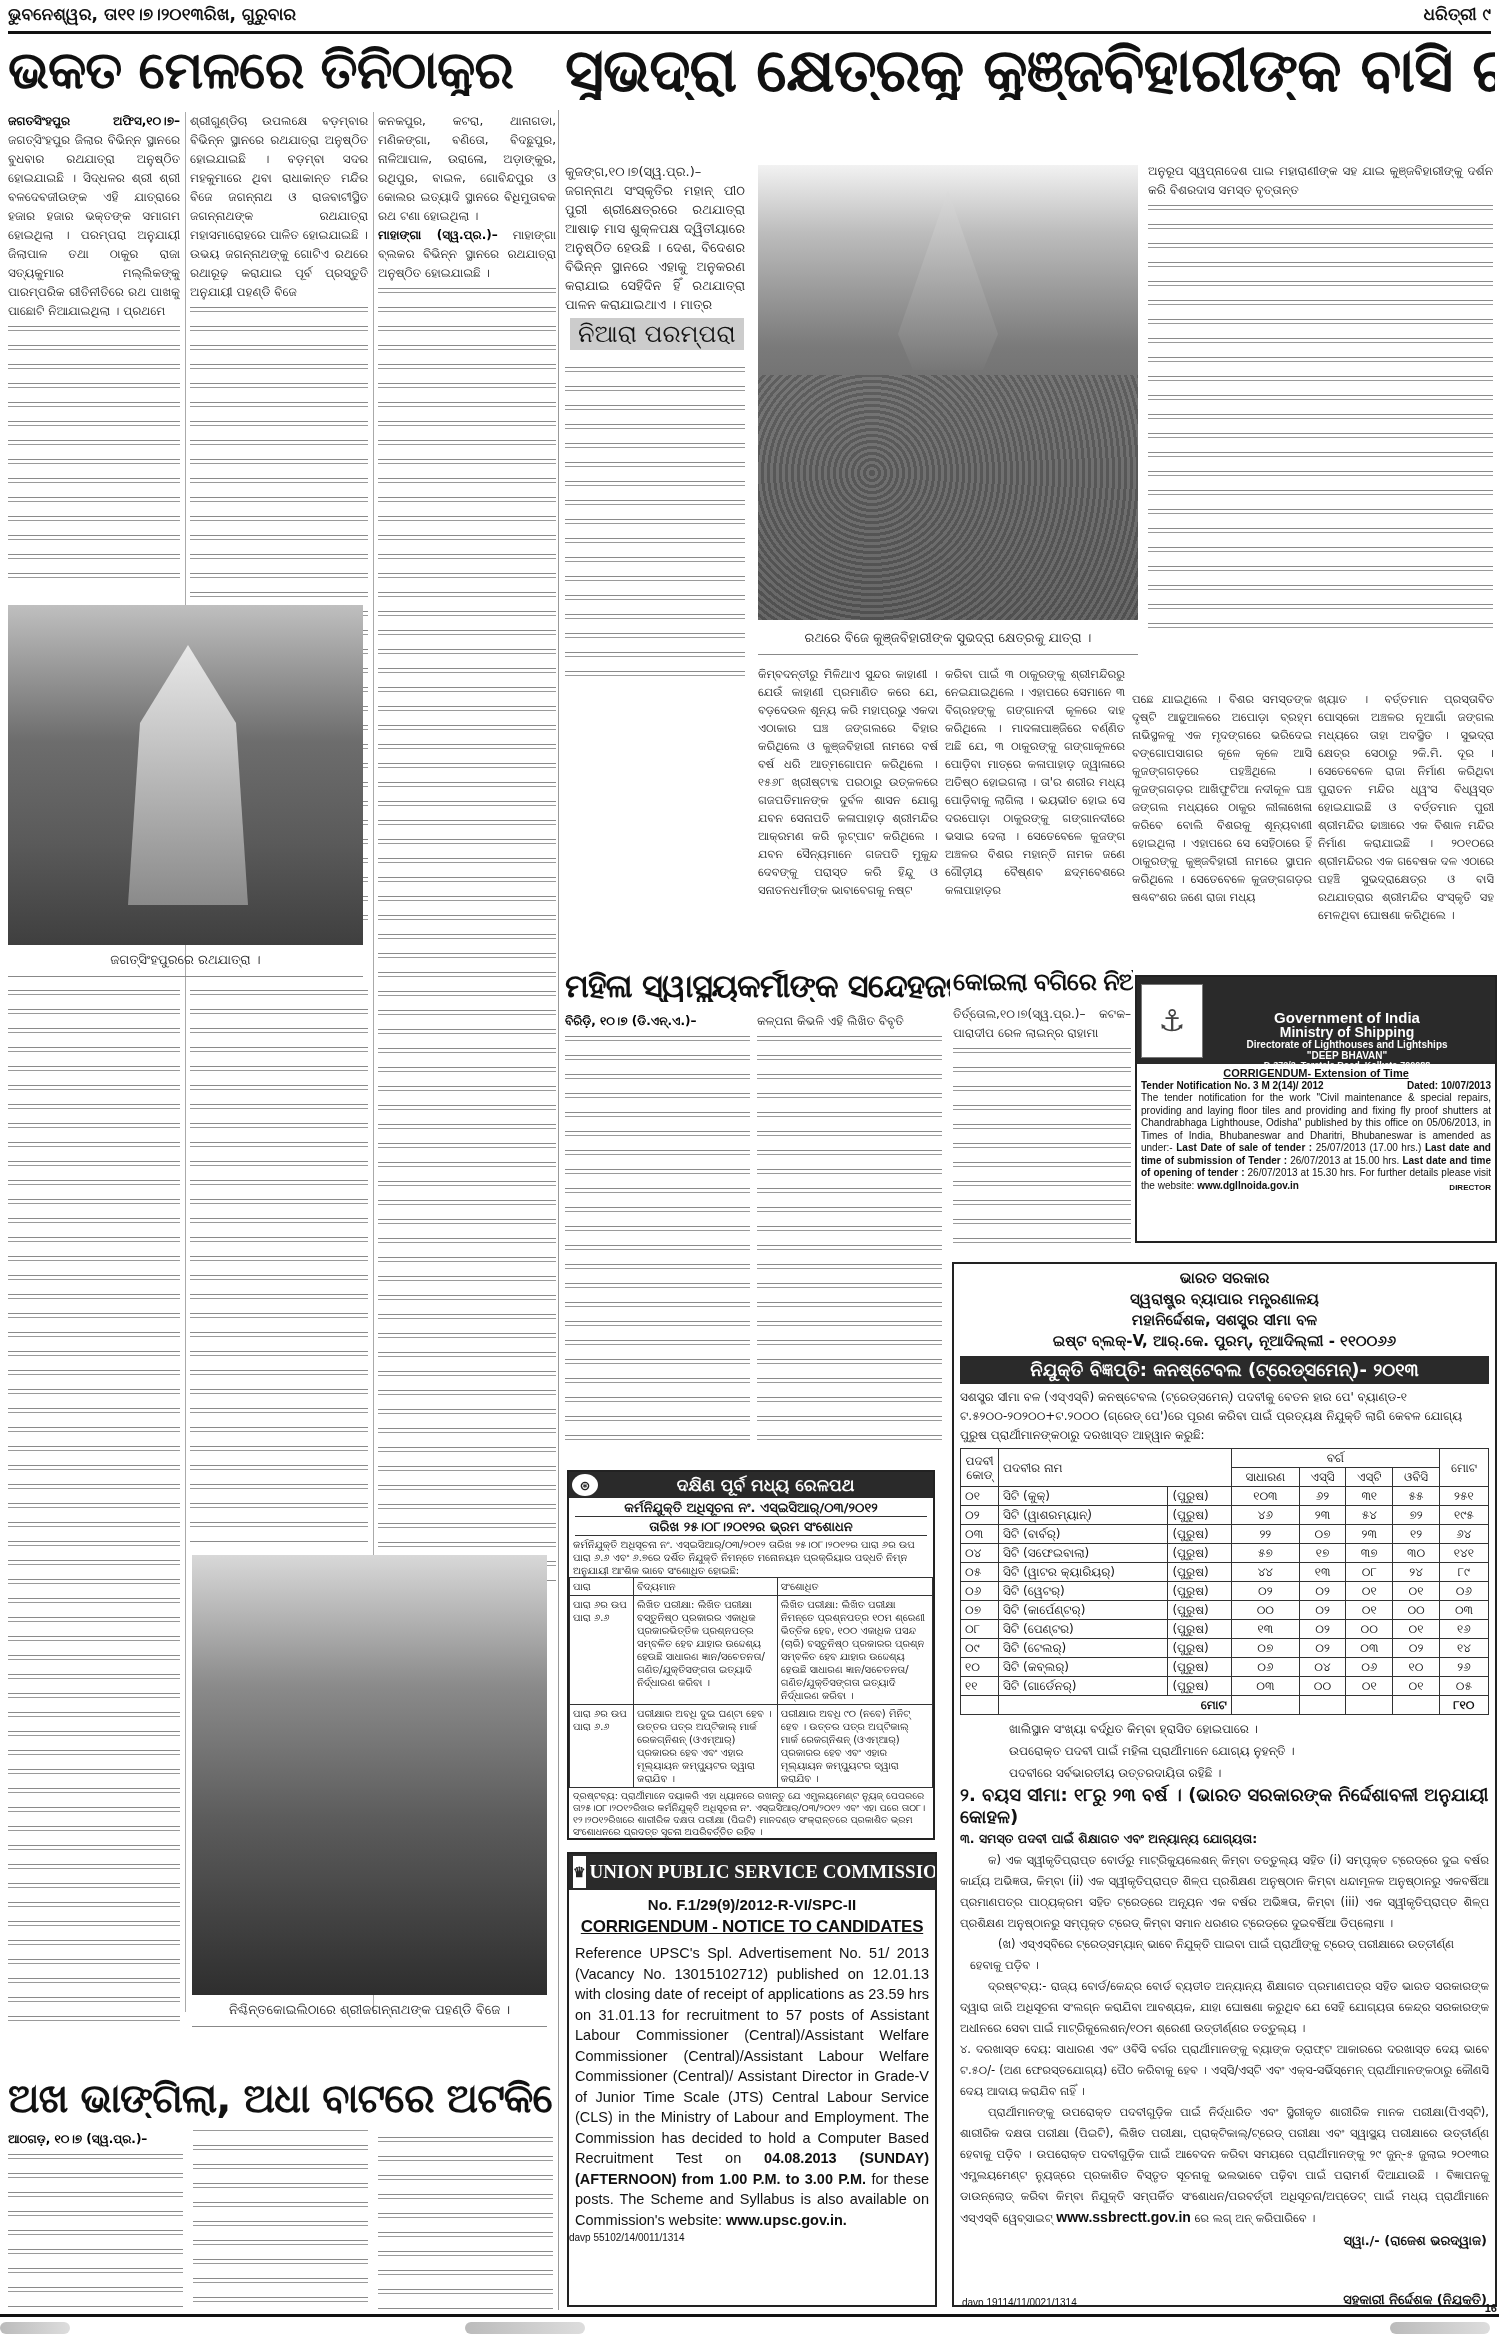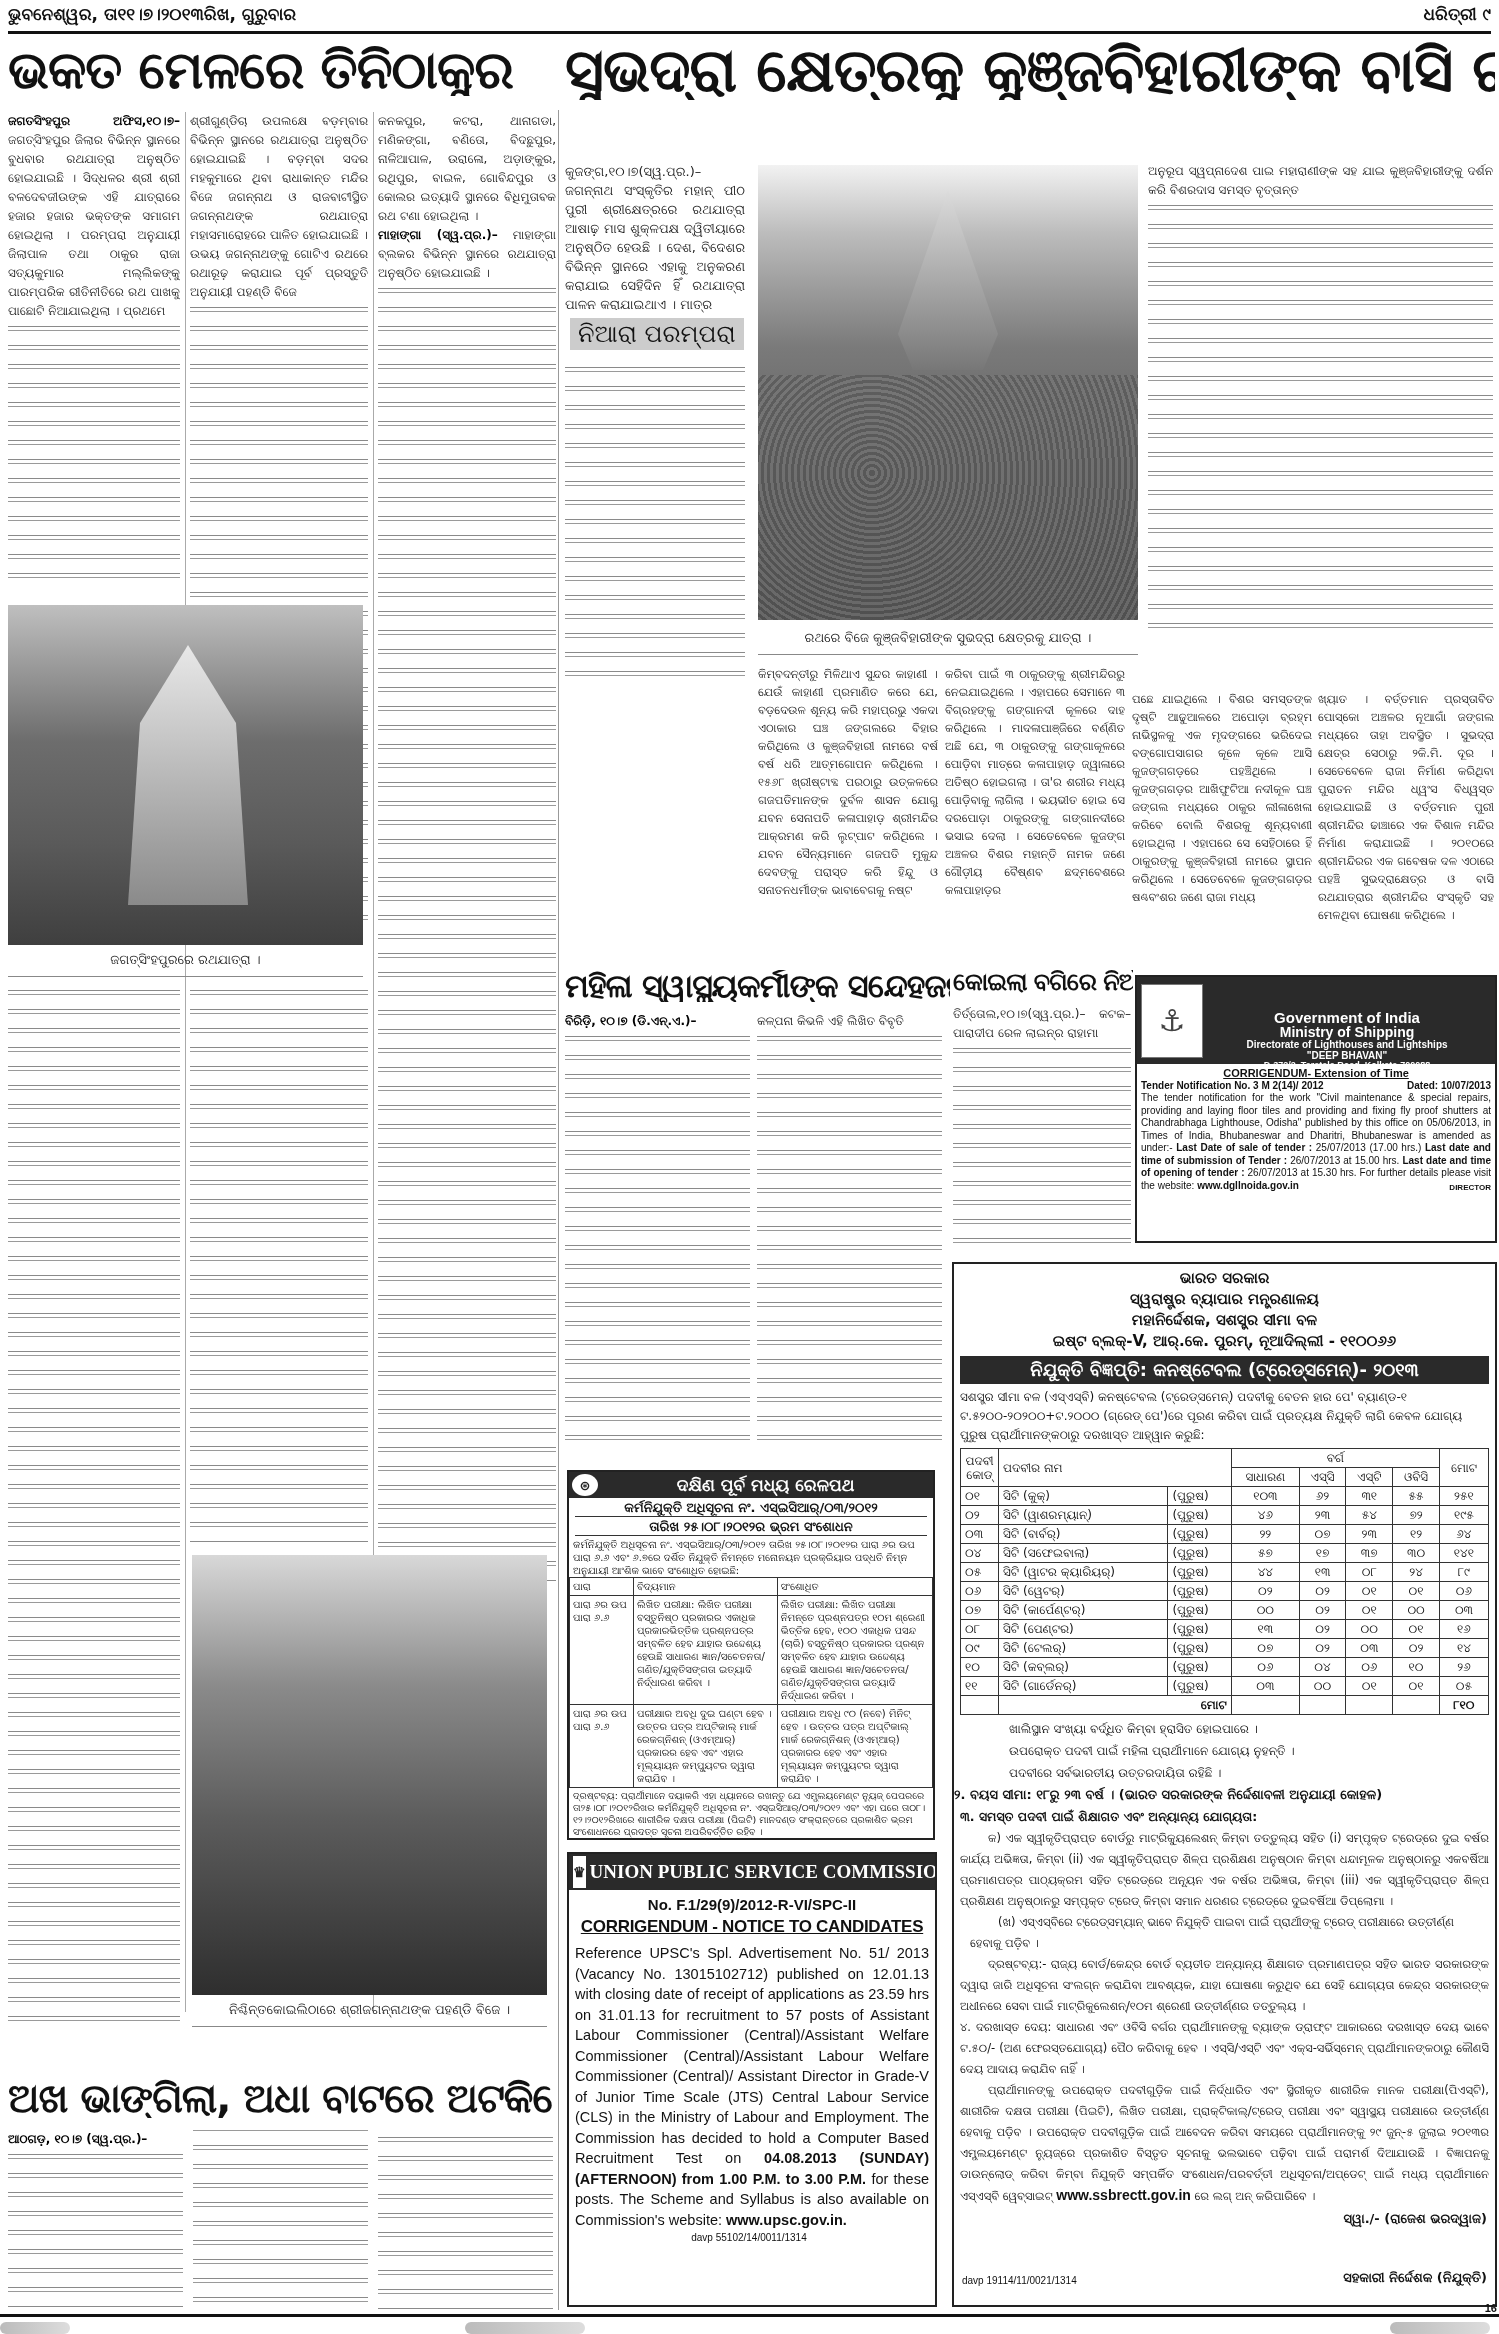--- a/index.html
+++ b/index.html
@@ -189,21 +189,21 @@
     <span style="flex:1;white-space:nowrap">UNION PUBLIC SERVICE COMMISSION</span>
   </div>
   <div style="text-align:center;font-family:'Liberation Sans',sans-serif;font-weight:bold;font-size:15px;margin-top:6px;">No. F.1/29(9)/2012-R-VI/SPC-II</div>
   <div style="text-align:center;font-family:'Liberation Sans',sans-serif;font-weight:bold;font-size:17px;text-decoration:underline;margin:4px 0;letter-spacing:-0.3px;">CORRIGENDUM - NOTICE TO CANDIDATES</div>
   <div class="body" style="font-size:14.5px;line-height:20.5px;">
     <span>Reference UPSC's Spl. Advertisement No. 51/ 2013 (Vacancy No. 13015102712) published on 12.01.13 with closing date of receipt of applications as 23.59 hrs on 31.01.13 for recruitment to 57 posts of Assistant Labour Commissioner (Central)/Assistant Welfare Commissioner (Central)/Assistant Labour Welfare Commissioner (Central)/ Assistant Director in Grade-V of Junior Time Scale (JTS) Central Labour Service (CLS) in the Ministry of Labour and Employment. The Commission has decided to hold a Computer Based Recruitment Test on</span>
     <b>04.08.2013 (SUNDAY) (AFTERNOON) from 1.00 P.M. to 3.00 P.M.</b>
     <span>for these posts. The Scheme and Syllabus is also available on Commission's website:</span>
     <b>www.upsc.gov.in.</b>
   </div>
-  <div style="text-align:center;font-family:'Liberation Sans',sans-serif;font-size:10px;padding-right:6px;">davp 55102/14/0011/1314</div>
+  <div style="text-align:left;font-family:'Liberation Sans',sans-serif;font-size:10px;padding-right:6px;">davp 55102/14/0011/1314</div>
 </div>
 
 <div class="abs ad" style="left:952px;top:1262px;width:545px;height:1045px;">
   <div style="text-align:center;font-weight:bold;font-size:15px;line-height:21px;padding-top:4px;">
     <div>ଭାରତ ସରକାର</div>
     <div>ସ୍ୱରାଷ୍ଟ୍ର ବ୍ୟାପାର ମନ୍ତ୍ରଣାଳୟ</div>
     <div>ମହାନିର୍ଦ୍ଦେଶକ, ସଶସ୍ତ୍ର ସୀମା ବଳ</div>
     <div>ଇଷ୍ଟ ବ୍ଲକ୍-V, ଆର୍.କେ. ପୁରମ୍, ନୂଆଦିଲ୍ଲୀ - ୧୧୦୦୬୬</div>
   </div>
   <div class="ad-title-dark" style="font-size:18px;padding:3px;margin:4px 6px;">ନିଯୁକ୍ତି ବିଜ୍ଞପ୍ତି: କନଷ୍ଟେବଲ (ଟ୍ରେଡ୍‌ସମେନ୍)- ୨୦୧୩</div>
@@ -347,21 +347,21 @@
         <td class="num" style="font-weight:bold;margin-top:39px;">୮୧୦</td>
       </tr>
     </tbody>
       </table>
   </div>
   <ul style="list-style:none;font-size:12px;line-height:22px;padding-left:55px;">
     <li>ଖାଲିସ୍ଥାନ ସଂଖ୍ୟା ବର୍ଦ୍ଧିତ କିମ୍ବା ହ୍ରାସିତ ହୋଇପାରେ ।</li>
     <li>ଉପରୋକ୍ତ ପଦବୀ ପାଇଁ ମହିଳା ପ୍ରାର୍ଥୀମାନେ ଯୋଗ୍ୟ ନୁହନ୍ତି ।</li>
     <li>ପଦବୀରେ ସର୍ବଭାରତୀୟ ଉତ୍ତରଦାୟିତା ରହିଛି ।</li>
   </ul>
-  <div style="font-size:13px;font-weight:bold;line-height:22px;padding:0 0;">୨. ବୟସ ସୀମା: ୧୮ରୁ ୨୩ ବର୍ଷ । (ଭାରତ ସରକାରଙ୍କ ନିର୍ଦ୍ଦେଶାବଳୀ ଅନୁଯାୟୀ କୋହଳ)</div>
+  <div style="font-size:18px;font-weight:bold;line-height:22px;padding:0 6px;">୨. ବୟସ ସୀମା: ୧୮ରୁ ୨୩ ବର୍ଷ । (ଭାରତ ସରକାରଙ୍କ ନିର୍ଦ୍ଦେଶାବଳୀ ଅନୁଯାୟୀ କୋହଳ)</div>
   <div style="font-size:12.5px;font-weight:bold;line-height:22px;padding:0 6px;">୩. ସମସ୍ତ ପଦବୀ ପାଇଁ ଶିକ୍ଷାଗତ ଏବଂ ଅନ୍ୟାନ୍ୟ ଯୋଗ୍ୟତା:</div>
   <div style="font-size:11.5px;line-height:21px;padding:0 6px;text-indent:28px;text-align:justify;">କ) ଏକ ସ୍ୱୀକୃତିପ୍ରାପ୍ତ ବୋର୍ଡରୁ ମାଟ୍ରିକ୍ୟୁଲେଶନ୍ କିମ୍ବା ତତ୍ତୁଲ୍ୟ ସହିତ (i) ସମ୍ପୃକ୍ତ ଟ୍ରେଡ୍‌ରେ ଦୁଇ ବର୍ଷର କାର୍ଯ୍ୟ ଅଭିଜ୍ଞତା, କିମ୍ବା (ii) ଏକ ସ୍ୱୀକୃତିପ୍ରାପ୍ତ ଶିଳ୍ପ ପ୍ରଶିକ୍ଷଣ ଅନୁଷ୍ଠାନ କିମ୍ବା ଧନ୍ଦାମୂଳକ ଅନୁଷ୍ଠାନରୁ ଏକବର୍ଷିଆ ପ୍ରମାଣପତ୍ର ପାଠ୍ୟକ୍ରମ ସହିତ ଟ୍ରେଡ୍‌ରେ ଅନ୍ୟୂନ ଏକ ବର୍ଷର ଅଭିଜ୍ଞତା, କିମ୍ବା (iii) ଏକ ସ୍ୱୀକୃତିପ୍ରାପ୍ତ ଶିଳ୍ପ ପ୍ରଶିକ୍ଷଣ ଅନୁଷ୍ଠାନରୁ ସମ୍ପୃକ୍ତ ଟ୍ରେଡ୍ କିମ୍ବା ସମାନ ଧରଣର ଟ୍ରେଡ୍‌ରେ ଦୁଇବର୍ଷିଆ ଡିପ୍ଲୋମା ।</div>
   <div style="font-size:11.5px;line-height:21px;padding:0 16px;text-indent:28px;">(ଖ) ଏସ୍‌ଏସ୍‌ବିରେ ଟ୍ରେଡ୍‌ସମ୍ୟାନ୍ ଭାବେ ନିଯୁକ୍ତି ପାଇବା ପାଇଁ ପ୍ରାର୍ଥୀଙ୍କୁ ଟ୍ରେଡ୍ ପରୀକ୍ଷାରେ ଉତ୍ତୀର୍ଣ୍ଣ ହେବାକୁ ପଡ଼ିବ ।</div>
   <div style="font-size:11.5px;line-height:21px;padding:0 6px;text-indent:28px;text-align:justify;">ଦ୍ରଷ୍ଟବ୍ୟ:- ରାଜ୍ୟ ବୋର୍ଡ/କେନ୍ଦ୍ର ବୋର୍ଡ ବ୍ୟତୀତ ଅନ୍ୟାନ୍ୟ ଶିକ୍ଷାଗତ ପ୍ରମାଣପତ୍ର ସହିତ ଭାରତ ସରକାରଙ୍କ ଦ୍ୱାରା ଜାରି ଅଧିସୂଚନା ସଂଲଗ୍ନ କରାଯିବା ଆବଶ୍ୟକ, ଯାହା ଘୋଷଣା କରୁଥିବ ଯେ ସେହି ଯୋଗ୍ୟତା କେନ୍ଦ୍ର ସରକାରଙ୍କ ଅଧୀନରେ ସେବା ପାଇଁ ମାଟ୍ରିକୁଲେଶନ୍/୧୦ମ ଶ୍ରେଣୀ ଉତ୍ତୀର୍ଣ୍ଣର ତତ୍ତୁଲ୍ୟ ।</div>
   <div style="font-size:11.5px;line-height:21px;padding:0 6px;text-align:justify;">୪. ଦରଖାସ୍ତ ଦେୟ: ସାଧାରଣ ଏବଂ ଓବିସି ବର୍ଗର ପ୍ରାର୍ଥୀମାନଙ୍କୁ ବ୍ୟାଙ୍କ ଡ୍ରାଫ୍ଟ ଆକାରରେ ଦରଖାସ୍ତ ଦେୟ ଭାବେ ଟ.୫୦/- (ଅଣ ଫେରସ୍ତଯୋଗ୍ୟ) ପୈଠ କରିବାକୁ ହେବ । ଏସ୍‌ସି/ଏସ୍‌ଟି ଏବଂ ଏକ୍ସ-ସର୍ଭିସ୍‌ମେନ୍ ପ୍ରାର୍ଥୀମାନଙ୍କଠାରୁ କୌଣସି ଦେୟ ଆଦାୟ କରାଯିବ ନାହିଁ ।</div>
   <div style="font-size:11.5px;line-height:21px;padding:0 6px;text-indent:28px;text-align:justify;">
     <span>ପ୍ରାର୍ଥୀମାନଙ୍କୁ ଉପରୋକ୍ତ ପଦବୀଗୁଡ଼ିକ ପାଇଁ ନିର୍ଦ୍ଧାରିତ ଏବଂ ସ୍ଥିରୀକୃତ ଶାରୀରିକ ମାନକ ପରୀକ୍ଷା(ପିଏସ୍‌ଟି), ଶାରୀରିକ ଦକ୍ଷତା ପରୀକ୍ଷା (ପିଇଟି), ଲିଖିତ ପରୀକ୍ଷା, ପ୍ରାକ୍ଟିକାଲ୍/ଟ୍ରେଡ୍ ପରୀକ୍ଷା ଏବଂ ସ୍ୱାସ୍ଥ୍ୟ ପରୀକ୍ଷାରେ ଉତ୍ତୀର୍ଣ୍ଣ ହେବାକୁ ପଡ଼ିବ । ଉପରୋକ୍ତ ପଦବୀଗୁଡ଼ିକ ପାଇଁ ଆବେଦନ କରିବା ସମୟରେ ପ୍ରାର୍ଥୀମାନଙ୍କୁ ୨୯ ଜୁନ୍-୫ ଜୁଲାଇ ୨୦୧୩ର ଏମ୍ପ୍ଲୟମେଣ୍ଟ ନ୍ୟୁଜ୍‌ରେ ପ୍ରକାଶିତ ବିସ୍ତୃତ ସୂଚନାକୁ ଭଲଭାବେ ପଢ଼ିବା ପାଇଁ ପରାମର୍ଶ ଦିଆଯାଉଛି । ବିଜ୍ଞାପନକୁ ଡାଉନ୍‌ଲୋଡ୍ କରିବା କିମ୍ବା ନିଯୁକ୍ତି ସମ୍ପର୍କିତ ସଂଶୋଧନ/ପରବର୍ତ୍ତୀ ଅଧିସୂଚନା/ଅପ୍‌ଡେଟ୍ ପାଇଁ ମଧ୍ୟ ପ୍ରାର୍ଥୀମାନେ ଏସ୍‌ଏସ୍‌ବି ୱେବ୍‌ସାଇଟ୍</span>
     <b style="font-family:'Liberation Sans',sans-serif;font-size:14px;">www.ssbrectt.gov.in</b>
     <span>ରେ ଲଗ୍ ଅନ୍ କରିପାରିବେ ।</span>
   </div>

